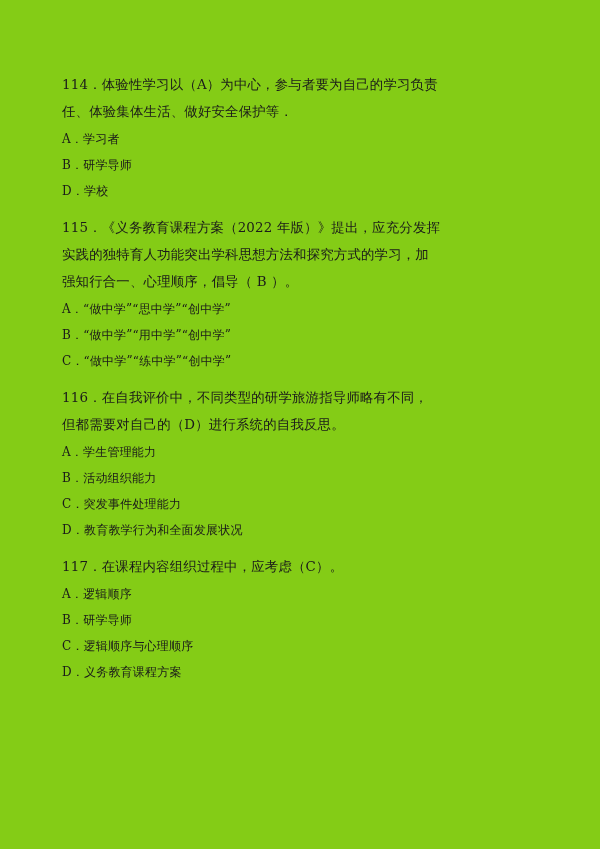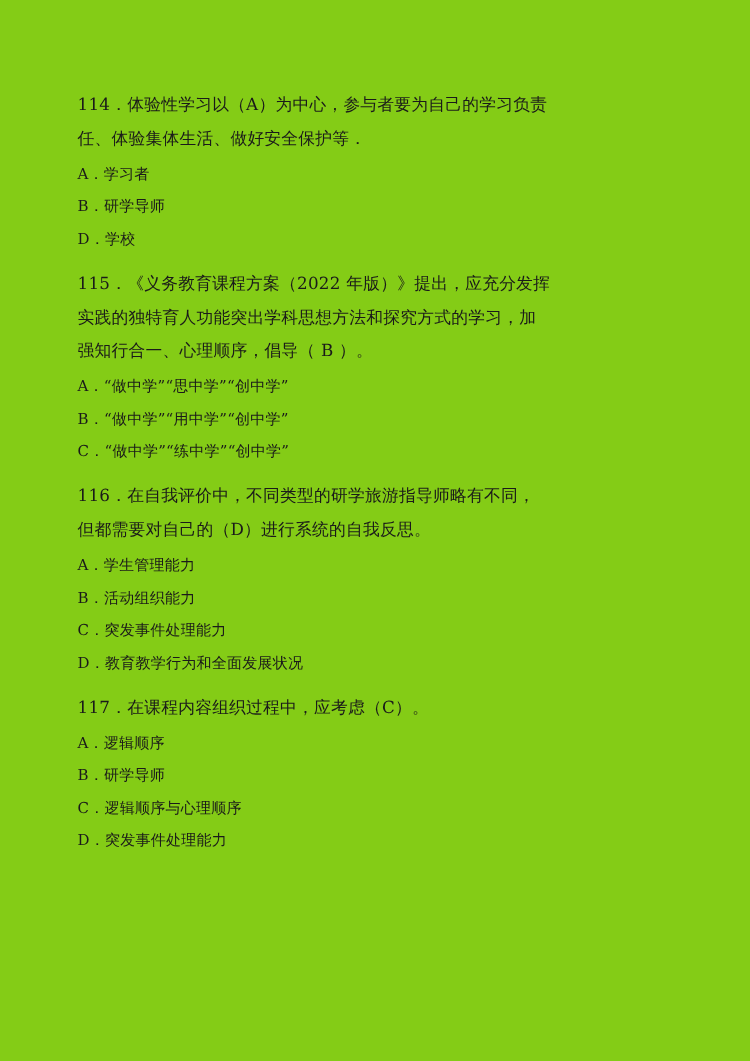--- a/index.html
+++ b/index.html
@@ -69,16 +69,16 @@
     <p class="option">B．活动组织能力</p>
     <p class="option">C．突发事件处理能力</p>
     <p class="option">D．教育教学行为和全面发展状况</p>
   </div>
 
   <div class="question-block">
     <p class="stem">117．在课程内容组织过程中，应考虑（C）。</p>
     <p class="option">A．逻辑顺序</p>
     <p class="option">B．研学导师</p>
     <p class="option">C．逻辑顺序与心理顺序</p>
-    <p class="option">D．突发事件处理能力</p>
+    <p class="option">D．义务教育课程方案</p>
   </div>
 
 </div>
 
 </body></html>

